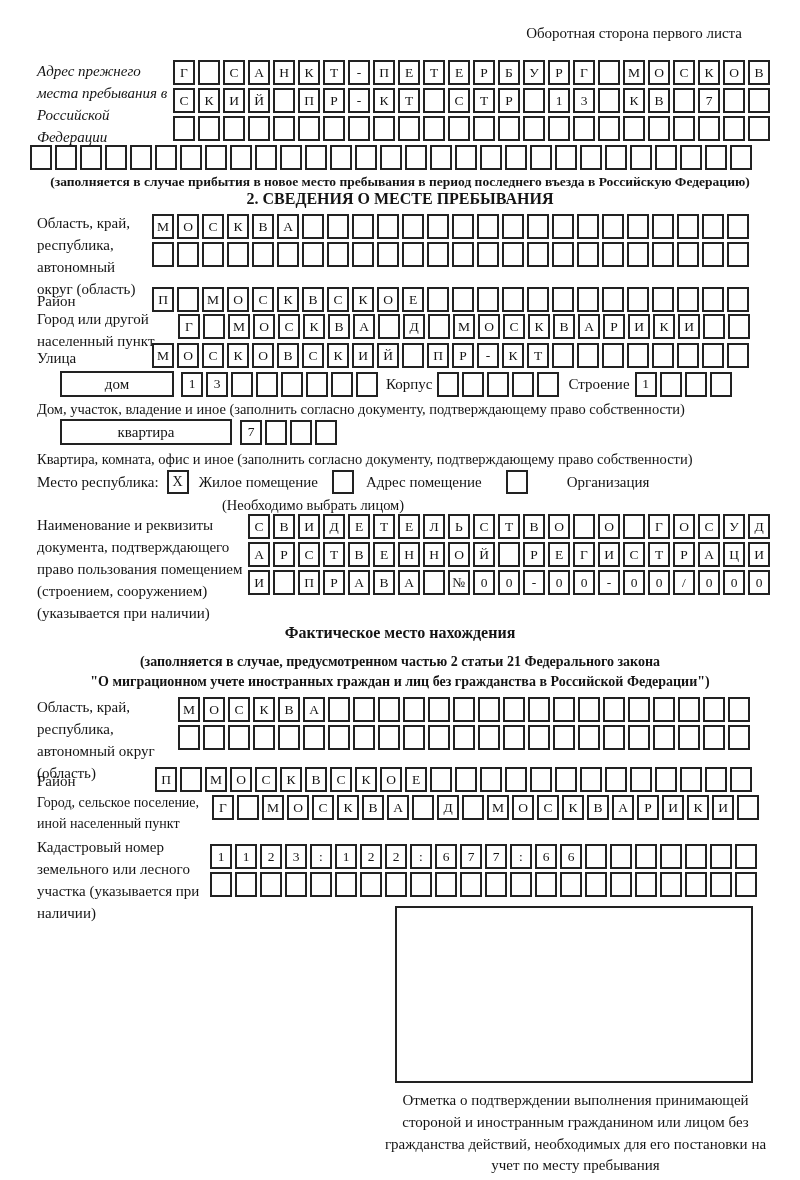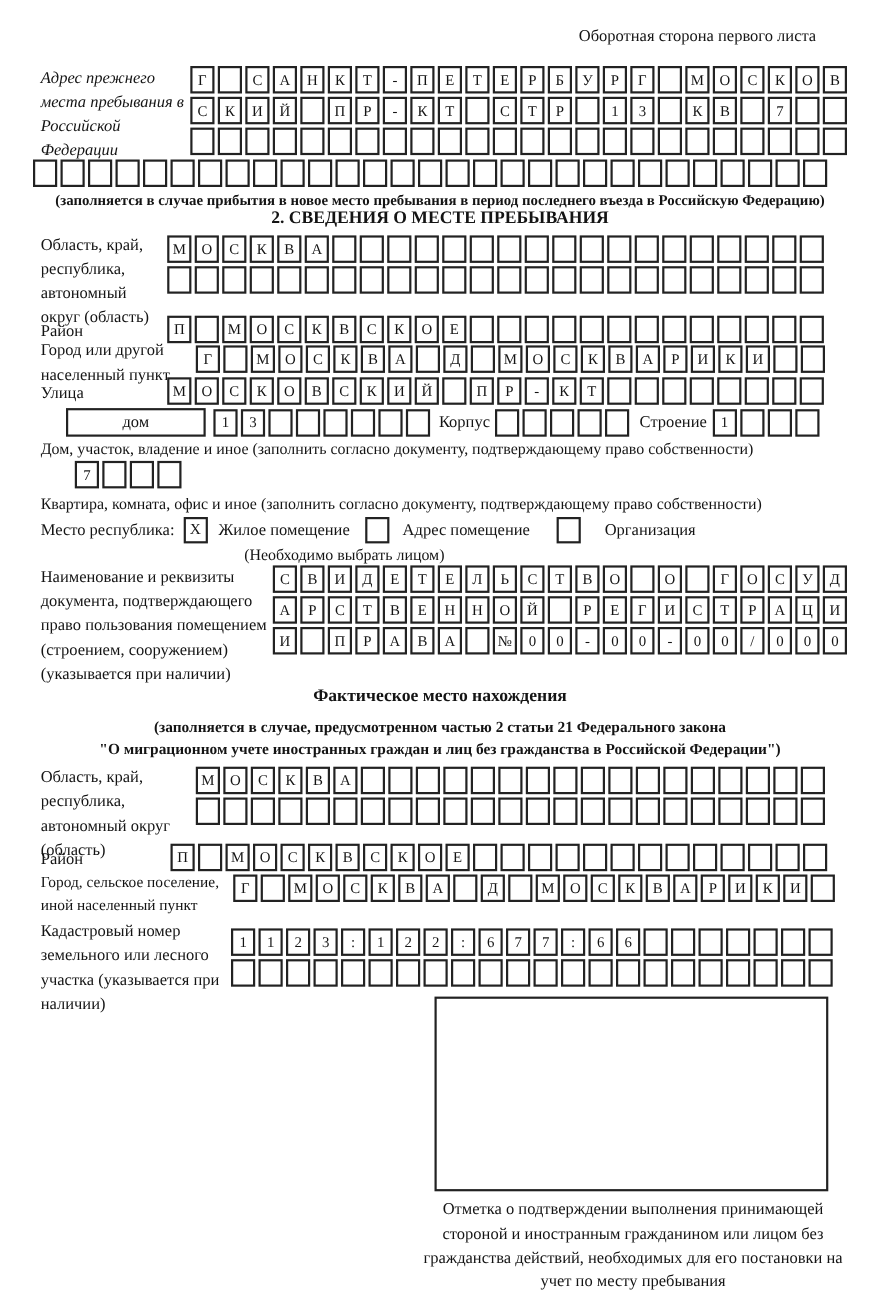--- a/index.html
+++ b/index.html
@@ -266,21 +266,21 @@
     <div class="cell"></div>
     <div class="cell"></div>
     <div class="cell"></div>
     <div class="cell"></div>
     <div class="cell"></div>
     <div class="cell"></div>
     <div class="cell"></div>
   </div>
 
 <div class="abs flexrow" style="left:60px;top:371px;">
-  <div class="longbox" style="width:127px;">дом</div>
+  <div class="longbox" style="width:114px;">дом</div>
   <div class="grid" style="margin-left:7px;">
       <div class="cell">1</div>
       <div class="cell">3</div>
       <div class="cell"></div>
       <div class="cell"></div>
       <div class="cell"></div>
       <div class="cell"></div>
       <div class="cell"></div>
       <div class="cell"></div>
     </div>
@@ -296,37 +296,38 @@
   <div class="grid" style="margin-left:5px;">
       <div class="cell">1</div>
       <div class="cell"></div>
       <div class="cell"></div>
       <div class="cell"></div>
     </div>
 </div>
 <div class="abs small" style="left:37px;top:400px;font-size:14.5px;">Дом, участок, владение и иное (заполнить согласно документу, подтверждающему право собственности)</div>
 
 <div class="abs flexrow" style="left:60px;top:419px;">
+  <div class="longbox" style="width:172px;">квартира</div>
   <div class="grid" style="margin-left:8px;">
       <div class="cell">7</div>
       <div class="cell"></div>
       <div class="cell"></div>
       <div class="cell"></div>
     </div>
 </div>
 <div class="abs small" style="left:37px;top:450px;font-size:14.5px;">Квартира, комната, офис и иное (заполнить согласно документу, подтверждающему право собственности)</div>
 
 <div class="abs flexrow" style="left:37px;top:470px;">
   <span class="label">Место республика:</span>
   <span class="checkbox" style="margin-left:8px;">X</span>
   <span class="label" style="margin-left:10px;">Жилое помещение</span>
   <span class="checkbox" style="margin-left:14px;"></span>
   <span class="label" style="margin-left:12px;">Адрес помещение</span>
   <span class="checkbox" style="margin-left:24px;"></span>
-  <span class="label" style="margin-left:22px;text-align:center;">Организация</span>
+  <span class="label" style="margin-left:39px;text-align:center;">Организация</span>
 </div>
 <div class="abs small" style="left:222px;top:496px;font-size:14.5px;">(Необходимо выбрать лицом)</div>
 
 <div class="abs label" style="left:37px;top:514px;width:212px;">Наименование и реквизиты документа, подтверждающего право пользования помещением (строением, сооружением) (указывается при наличии)</div>
 <div class="abs grid" style="left:248px;top:514px;">
     <div class="cell">С</div>
     <div class="cell">В</div>
     <div class="cell">И</div>
     <div class="cell">Д</div>
     <div class="cell">Е</div>

